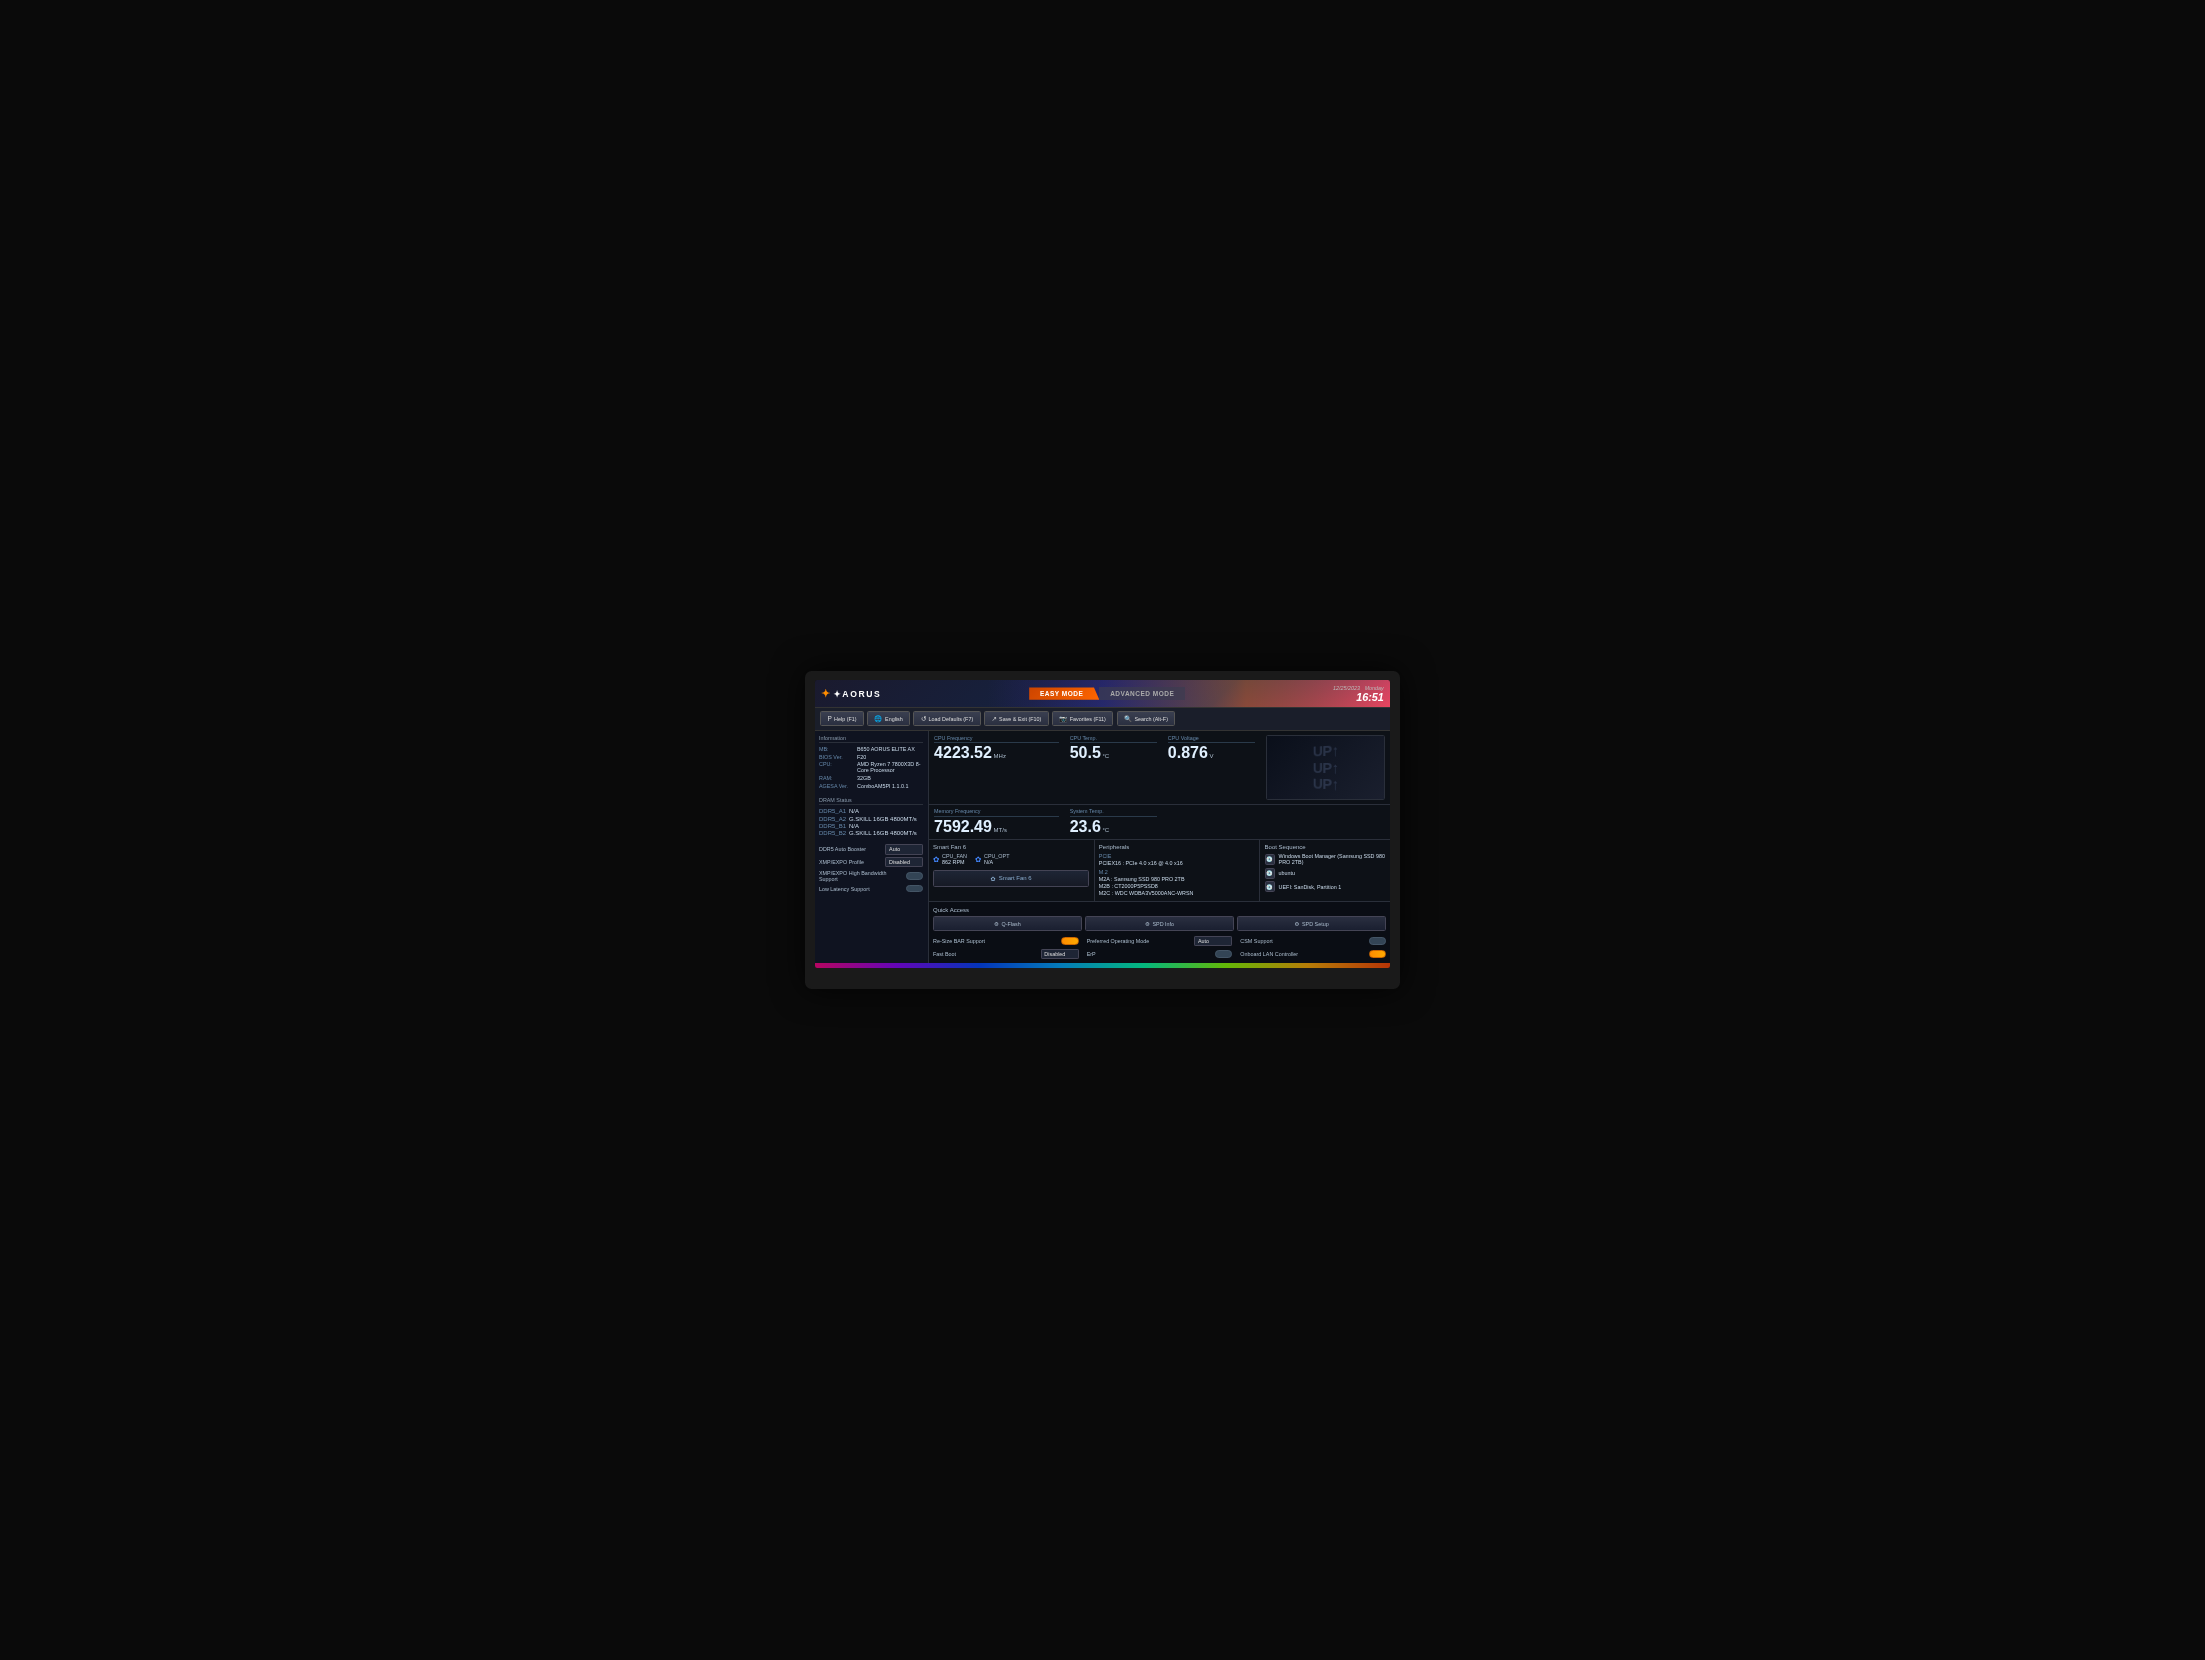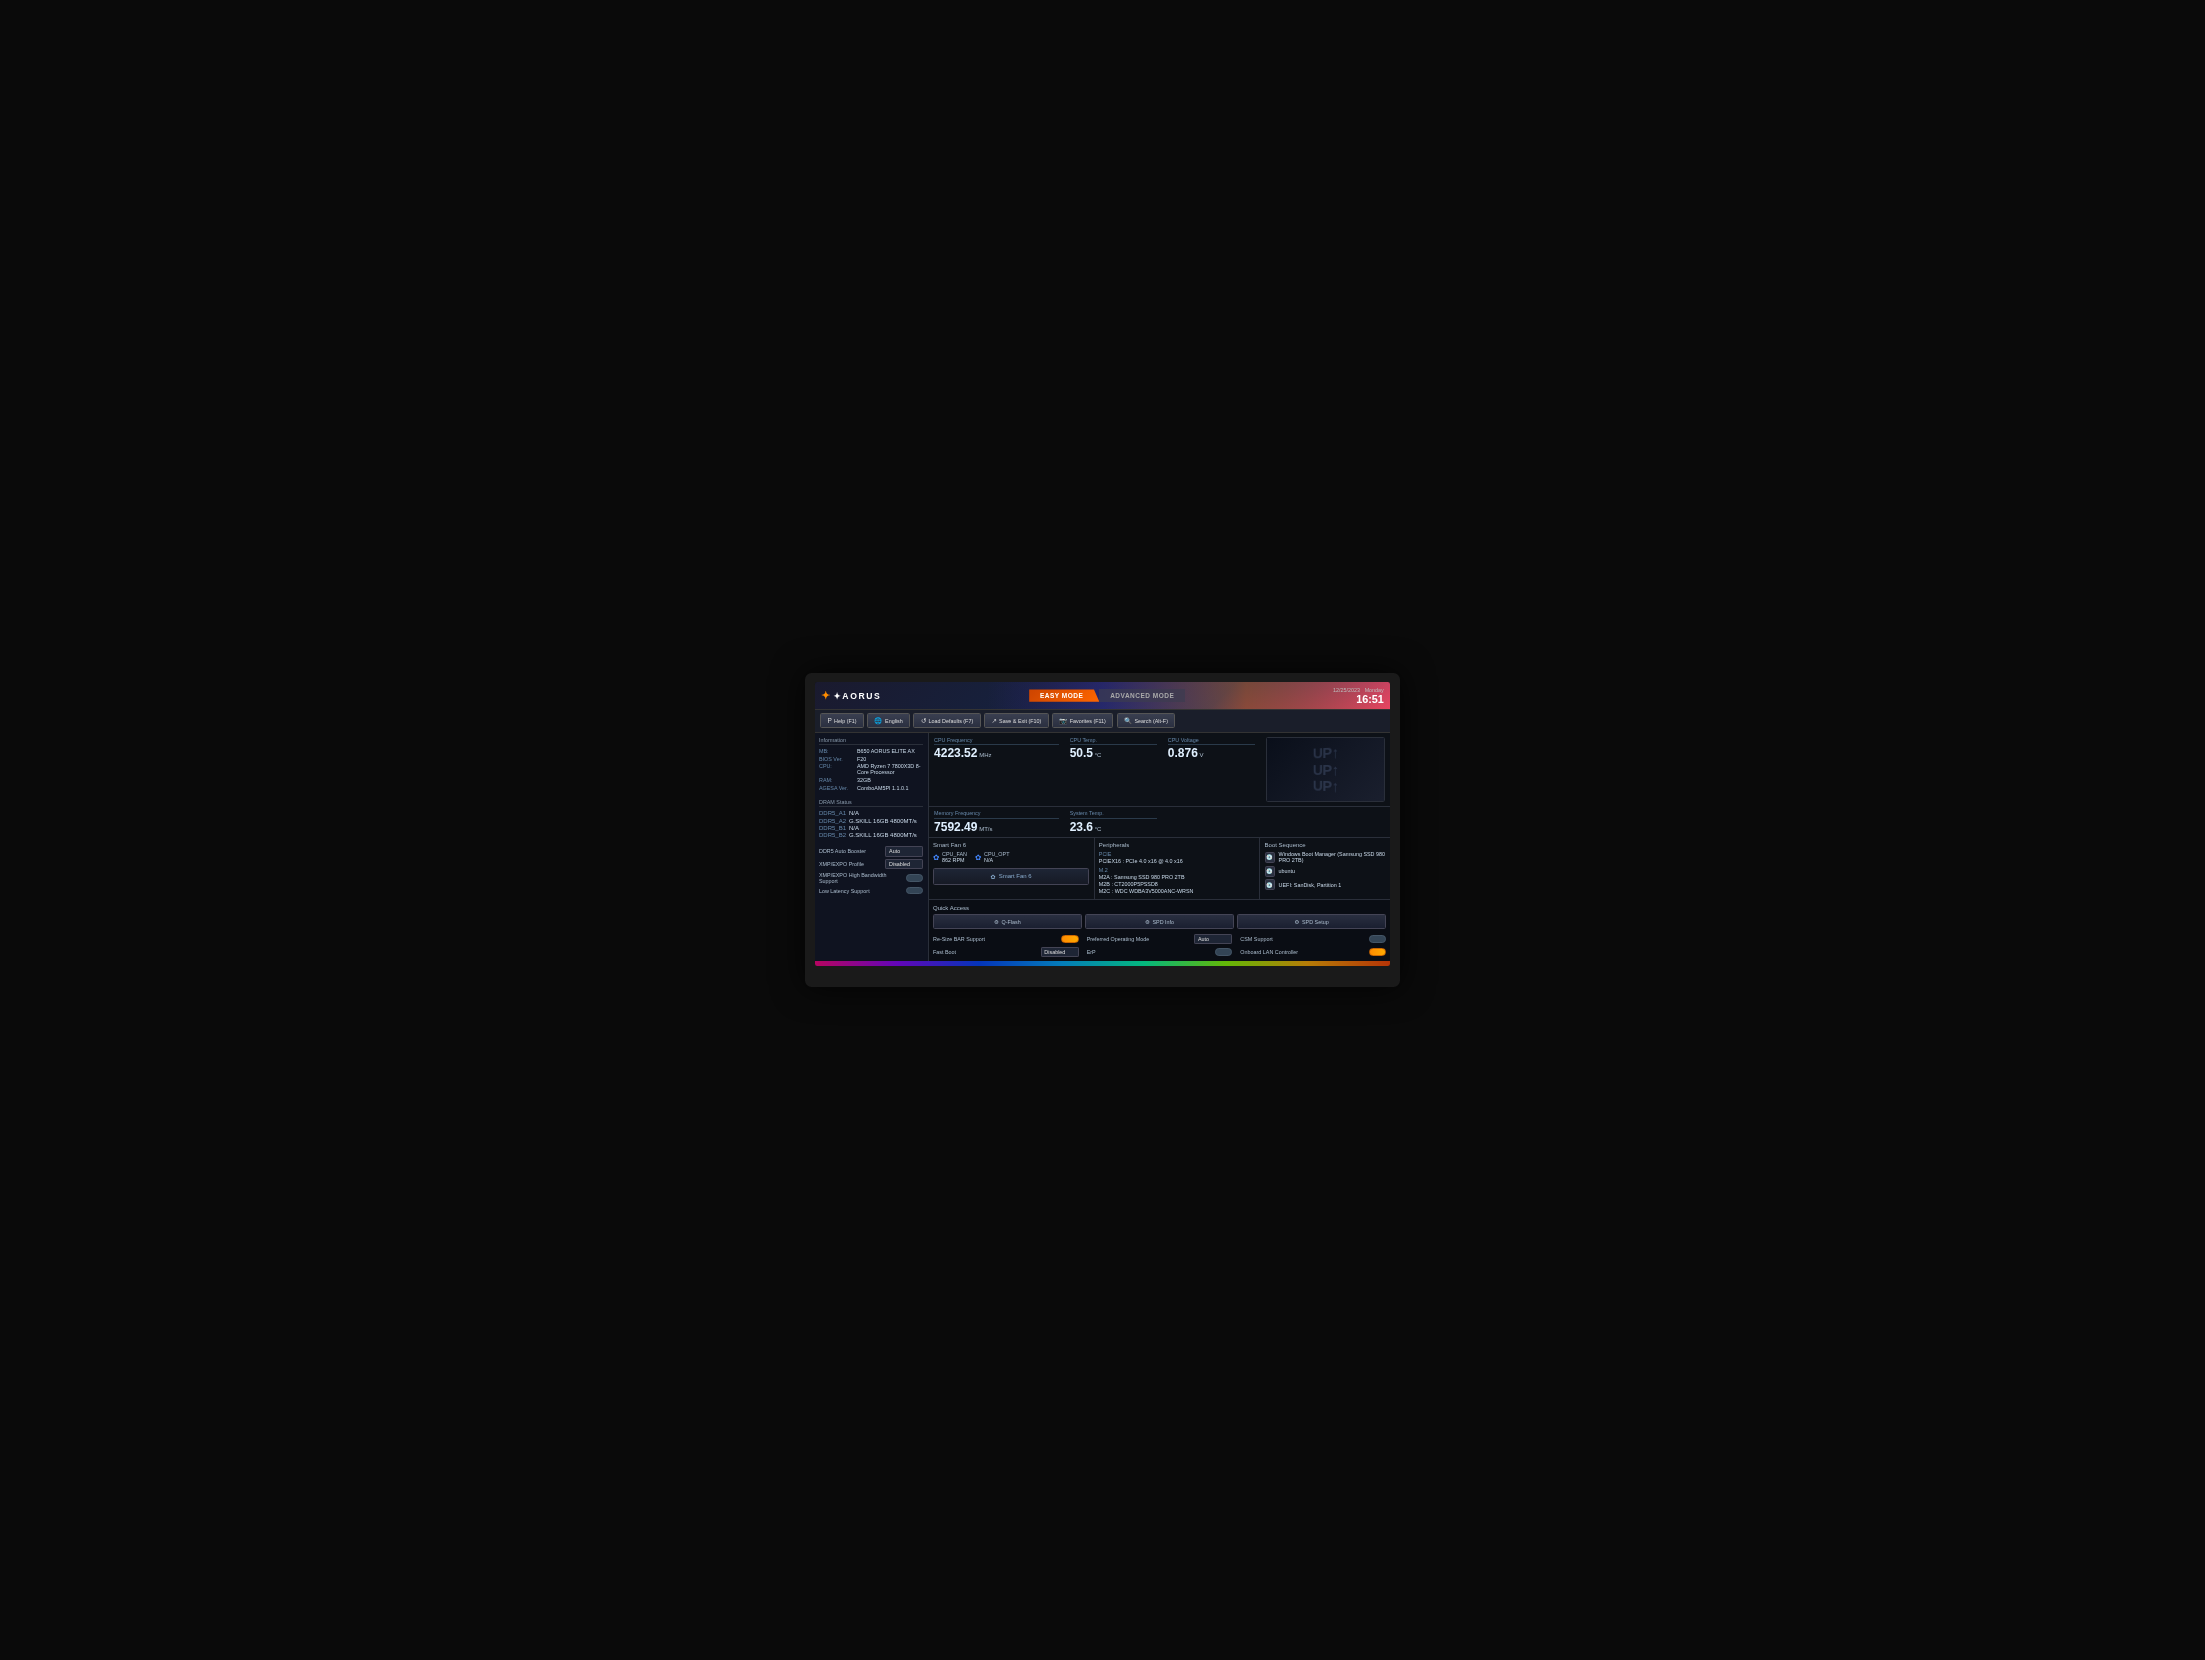--- a/index.html
+++ b/index.html
@@ -80,20 +80,21 @@
     }
     .mode-tab.advanced {
       background: rgba(60,60,80,0.7);
       color: #aaa;
       padding-left: 10.8px;
     }
     .datetime {
       color: #fff;
       text-align: right;
       z-index: 1;
+      font-style: italic;
     }
     .datetime .date { font-size: 5.4px; color: #bbb; }
     .datetime .time { font-size: 10.8px; font-weight: bold; }
 
     
     .toolbar {
       background: #1a1e2a;
       padding: 3.2px 5.4px;
       display: flex;
       gap: 3.2px;
@@ -154,21 +155,21 @@
       border: 0.5px solid #445;
       color: #ddd;
       font-size: 5.4px;
       padding: 1.1px 8.6px 1.1px 2.7px;
       border-radius: 1.1px;
       appearance: none;
       cursor: pointer;
       min-width: 38px;
     }
     .stat-label { color: #6688aa; font-size: 5.4px; margin-bottom: 1.1px; border-bottom: 0.5px solid #2a3a4a; padding-bottom: 1.1px; }
-    .stat-value { font-size: 12px; font-weight: bold; color: #e0f0ff; }
+    .stat-value { font-size: 16px; font-weight: bold; color: #e0f0ff; }
     .stat-unit { font-size: 6px; color: #aabbcc; }
     .fan-item { display: flex; align-items: center; gap: 2.7px; }
     .fan-icon { color: #4488ff; font-size: 7.6px; }
     .fan-name { color: #aabbcc; font-size: 5.4px; }
     .fan-rpm { color: #c8d8e8; font-size: 5.4px; }
     .smart-fan-btn {
       width: 100%;
       background: linear-gradient(180deg, #1e2535 0%, #161a25 100%);
       border: 0.5px solid #445;
       border-radius: 1.6px;

